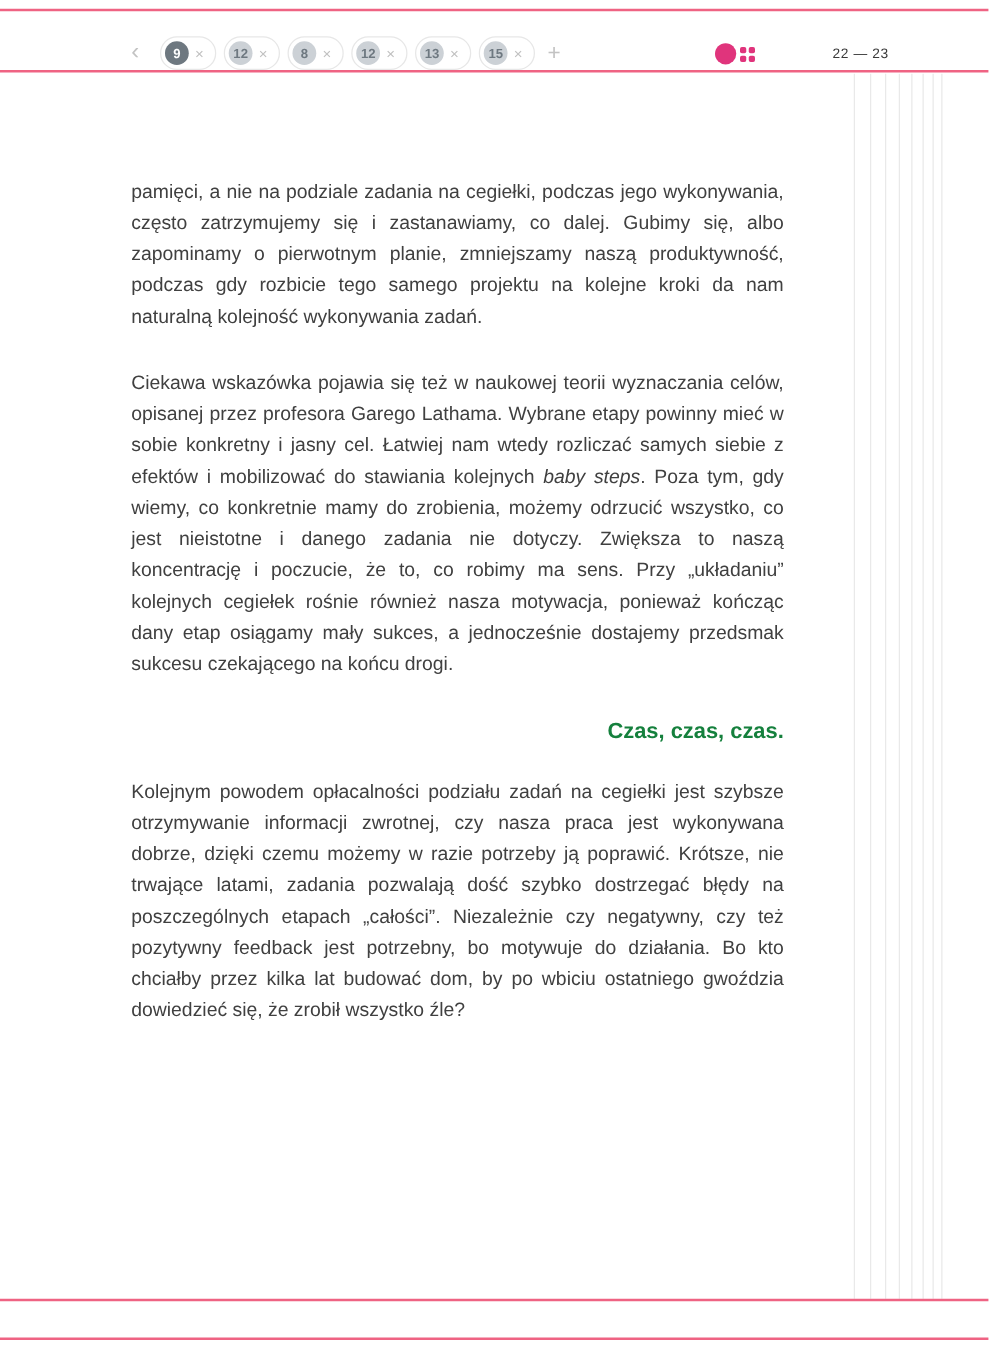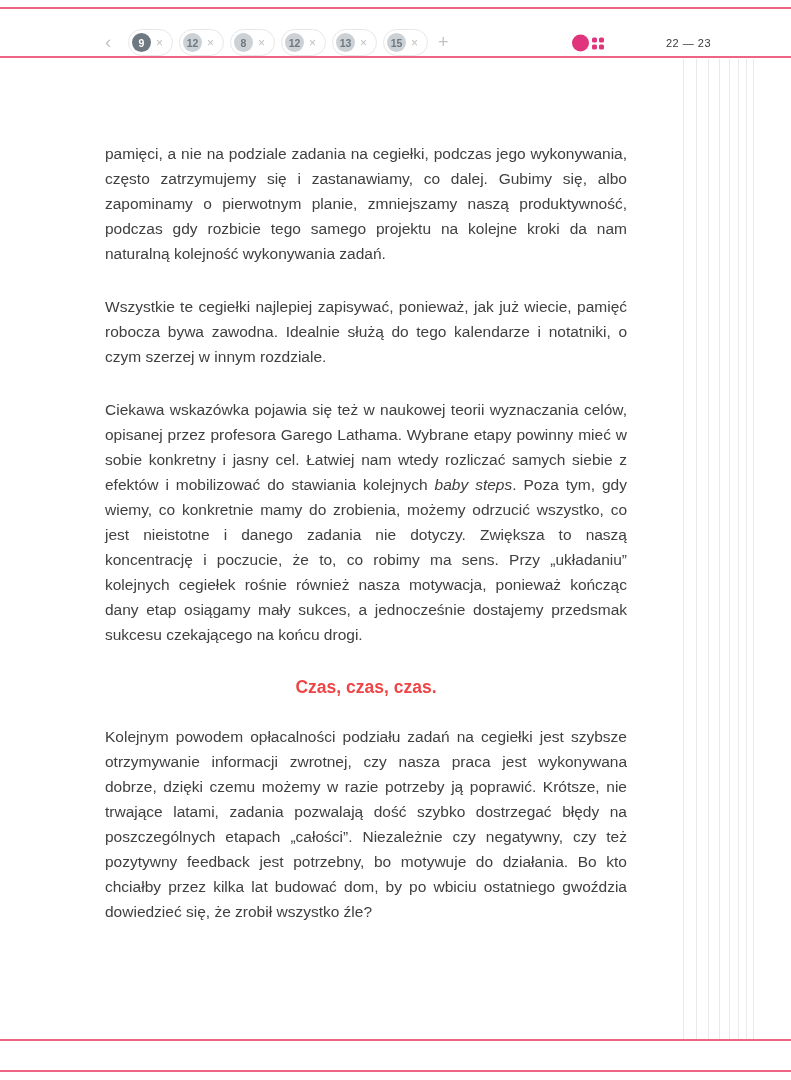--- a/index.html
+++ b/index.html
@@ -32,22 +32,22 @@
        font-size:11px;color:#3a3a3a;letter-spacing:.5px;}
 
   
   .page{position:absolute;left:105px;top:141px;width:522px;color:#404040;
         font-size:15.5px;line-height:25px;text-align:justify;}
   .page p{margin:0 0 28px;}
   .page em{font-style:italic;}
   .callout{float:right;width:120px;margin:58px -60px 8px 16px;padding:9px 0 10px;
         border-top:2px solid #0db1c6;border-bottom:2px solid #0db1c6;
         color:#00aec5;font-weight:bold;font-size:14px;line-height:19px;text-align:left;}
-  .heading{margin:10px 0 24px;color:#ef4444;font-size:17.5px;font-weight:bold;
-        line-height:25px;text-align:center;}
+  .heading{margin:10px 0 24px;color:#15803d;font-size:17.5px;font-weight:bold;
+        line-height:25px;text-align:right;}
 
   
   .edge{position:absolute;top:59px;height:980px;width:1px;background:#e9e9e9;}
 </style>
 </head>
 <body>
 
 <div class="screen">
 
   <div class="rule t1"></div>
@@ -93,21 +93,20 @@
       </span>
     </div>
 
     <div class="page-indicator">22 — 23</div>
   </header>
 
   <div class="rule t2"></div>
 
   <main class="page">
     <p>pamięci, a nie na podziale zadania na cegiełki, podczas jego wykonywania, często zatrzymujemy się i zastanawiamy, co dalej. Gubimy się, albo zapominamy o pierwotnym planie, zmniejszamy naszą produktywność, podczas gdy rozbicie tego samego projektu na kolejne kroki da nam naturalną kolejność wykonywania zadań.</p>
-    <p>Wszystkie te cegiełki najlepiej zapisywać, ponieważ, jak już wiecie, pamięć robocza bywa zawodna. Idealnie służą do tego kalendarze i notatniki, o czym szerzej w innym rozdziale.</p>
     <p>
       <span>Ciekawa wskazówka pojawia się też w naukowej teorii wyznaczania celów, opisanej przez profesora Garego Lathama. Wybrane etapy powinny mieć w sobie konkretny i jasny cel. Łatwiej nam wtedy rozliczać samych siebie z efektów i mobilizować do stawiania kolejnych </span><em>baby steps</em><span>. Poza tym, gdy wiemy, co konkretnie mamy do zrobienia, możemy odrzucić wszystko, co jest nieistotne i danego zadania nie dotyczy. Zwiększa to naszą koncentrację i poczucie, że to, co robimy ma sens. Przy „układaniu” kolejnych cegiełek rośnie również nasza motywacja, ponieważ kończąc dany etap osiągamy mały sukces, a jednocześnie dostajemy przedsmak sukcesu czekającego na końcu drogi.</span>
     </p>
     <h2 class="heading">Czas, czas, czas.</h2>
     <p>Kolejnym powodem opłacalności podziału zadań na cegiełki jest szybsze otrzymywanie informacji zwrotnej, czy nasza praca jest wykonywana dobrze, dzięki czemu możemy w razie potrzeby ją poprawić. Krótsze, nie trwające latami, zadania pozwalają dość szybko dostrzegać błędy na poszczególnych etapach „całości”. Niezależnie czy negatywny, czy też pozytywny feedback jest potrzebny, bo motywuje do działania. Bo kto chciałby przez kilka lat budować dom, by po wbiciu ostatniego gwoździa dowiedzieć się, że zrobił wszystko źle?</p>
   </main>
 
   <i class="edge" style="left:683px"></i>
   <i class="edge" style="left:696px"></i>
   <i class="edge" style="left:708px"></i>

